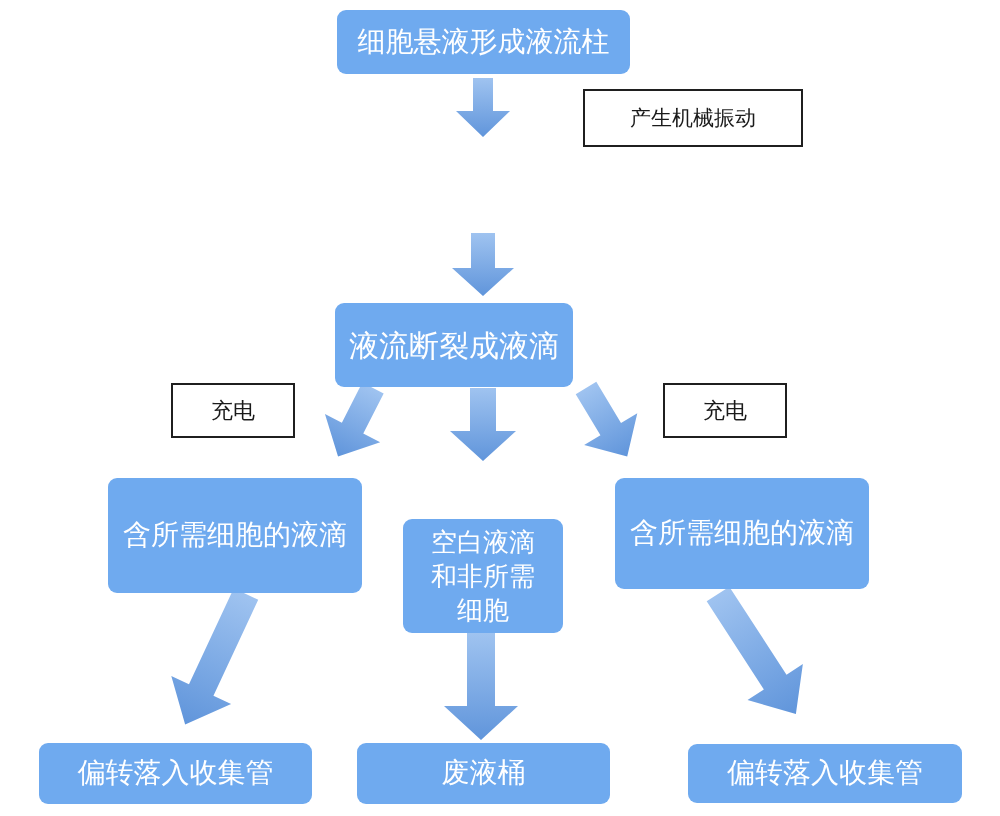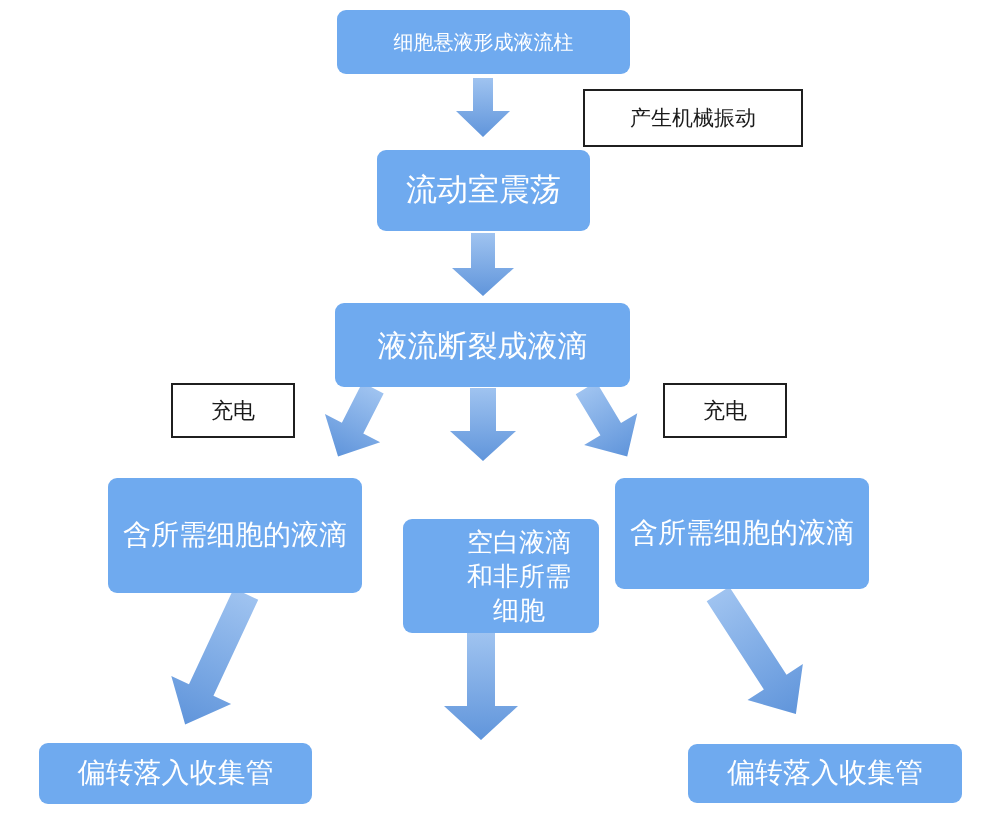--- a/index.html
+++ b/index.html
@@ -29,25 +29,25 @@
     position:absolute;
     display:flex;align-items:center;justify-content:center;
     text-align:center;
     background:#ffffff;
     color:var(--label-text,#1a1a1a);
     border:2px solid var(--label-border,#1f1f1f);
     box-sizing:border-box;
     z-index:3;
   }
   
-  #n-suspension{left:337px;top:10px;width:293px;height:64px;font-size:20px;}
+  #n-suspension{left:337px;top:10px;width:293px;height:64px;font-size:28px;}
   #n-chamber{left:377px;top:150px;width:213px;height:81px;font-size:31px;}
-  #n-breakup{left:335px;top:303px;width:295px;height:84px;font-size:30px;}
+  #n-breakup{left:335px;top:303px;width:238px;height:84px;font-size:30px;}
   #n-left{left:108px;top:478px;width:254px;height:115px;font-size:28px;}
-  #n-mid{left:403px;top:519px;width:160px;height:114px;font-size:26px;line-height:1.32;padding-left:36px;}
+  #n-mid{left:403px;top:519px;width:160px;height:114px;font-size:26px;line-height:1.32;}
   #n-right{left:615px;top:478px;width:254px;height:111px;font-size:28px;}
   #n-bleft{left:39px;top:743px;width:273px;height:61px;font-size:28px;}
   #n-bmid{left:357px;top:743px;width:253px;height:61px;font-size:28px;}
   #n-bright{left:688px;top:744px;width:274px;height:59px;font-size:28px;}
   
   #l-vibration{left:583px;top:89px;width:220px;height:58px;font-size:21px;}
   #l-charge-left{left:171px;top:383px;width:124px;height:55px;font-size:22px;}
   #l-charge-right{left:663px;top:383px;width:124px;height:55px;font-size:22px;}
   #l-nocharge{left:425px;top:463px;width:122px;height:44px;font-size:21px;border-width:3px;}
 </style>
@@ -86,35 +86,35 @@
     </g>
     <g transform="translate(718 594) rotate(-33)">
       <polygon fill="url(#ag)" points="-13.5,0 13.5,0 13.5,105 33,105 0,143 -33,105 -13.5,105"></polygon>
     </g>
   </svg>
 
   <div class="node" id="n-suspension">细胞悬液形成液流柱</div>
 
   <div class="callout" id="l-vibration">产生机械振动</div>
 
-  <div class="node" id="n-chamber">流动室震荡</div>
 
   <div class="node" id="n-breakup">液流断裂成液滴</div>
 
   <div class="callout" id="l-charge-left">充电</div>
 
   <div class="callout" id="l-charge-right">充电</div>
 
 
   <div class="node" id="n-left">含所需细胞的液滴</div>
 
   <div class="node" id="n-mid">空白液滴
 和非所需
 细胞</div>
 
   <div class="node" id="n-right">含所需细胞的液滴</div>
 
   <div class="node" id="n-bleft">偏转落入收集管</div>
 
+  <div class="node" id="n-bmid">废液桶</div>
 
   <div class="node" id="n-bright">偏转落入收集管</div>
 
 </div>
 
 </body></html>

